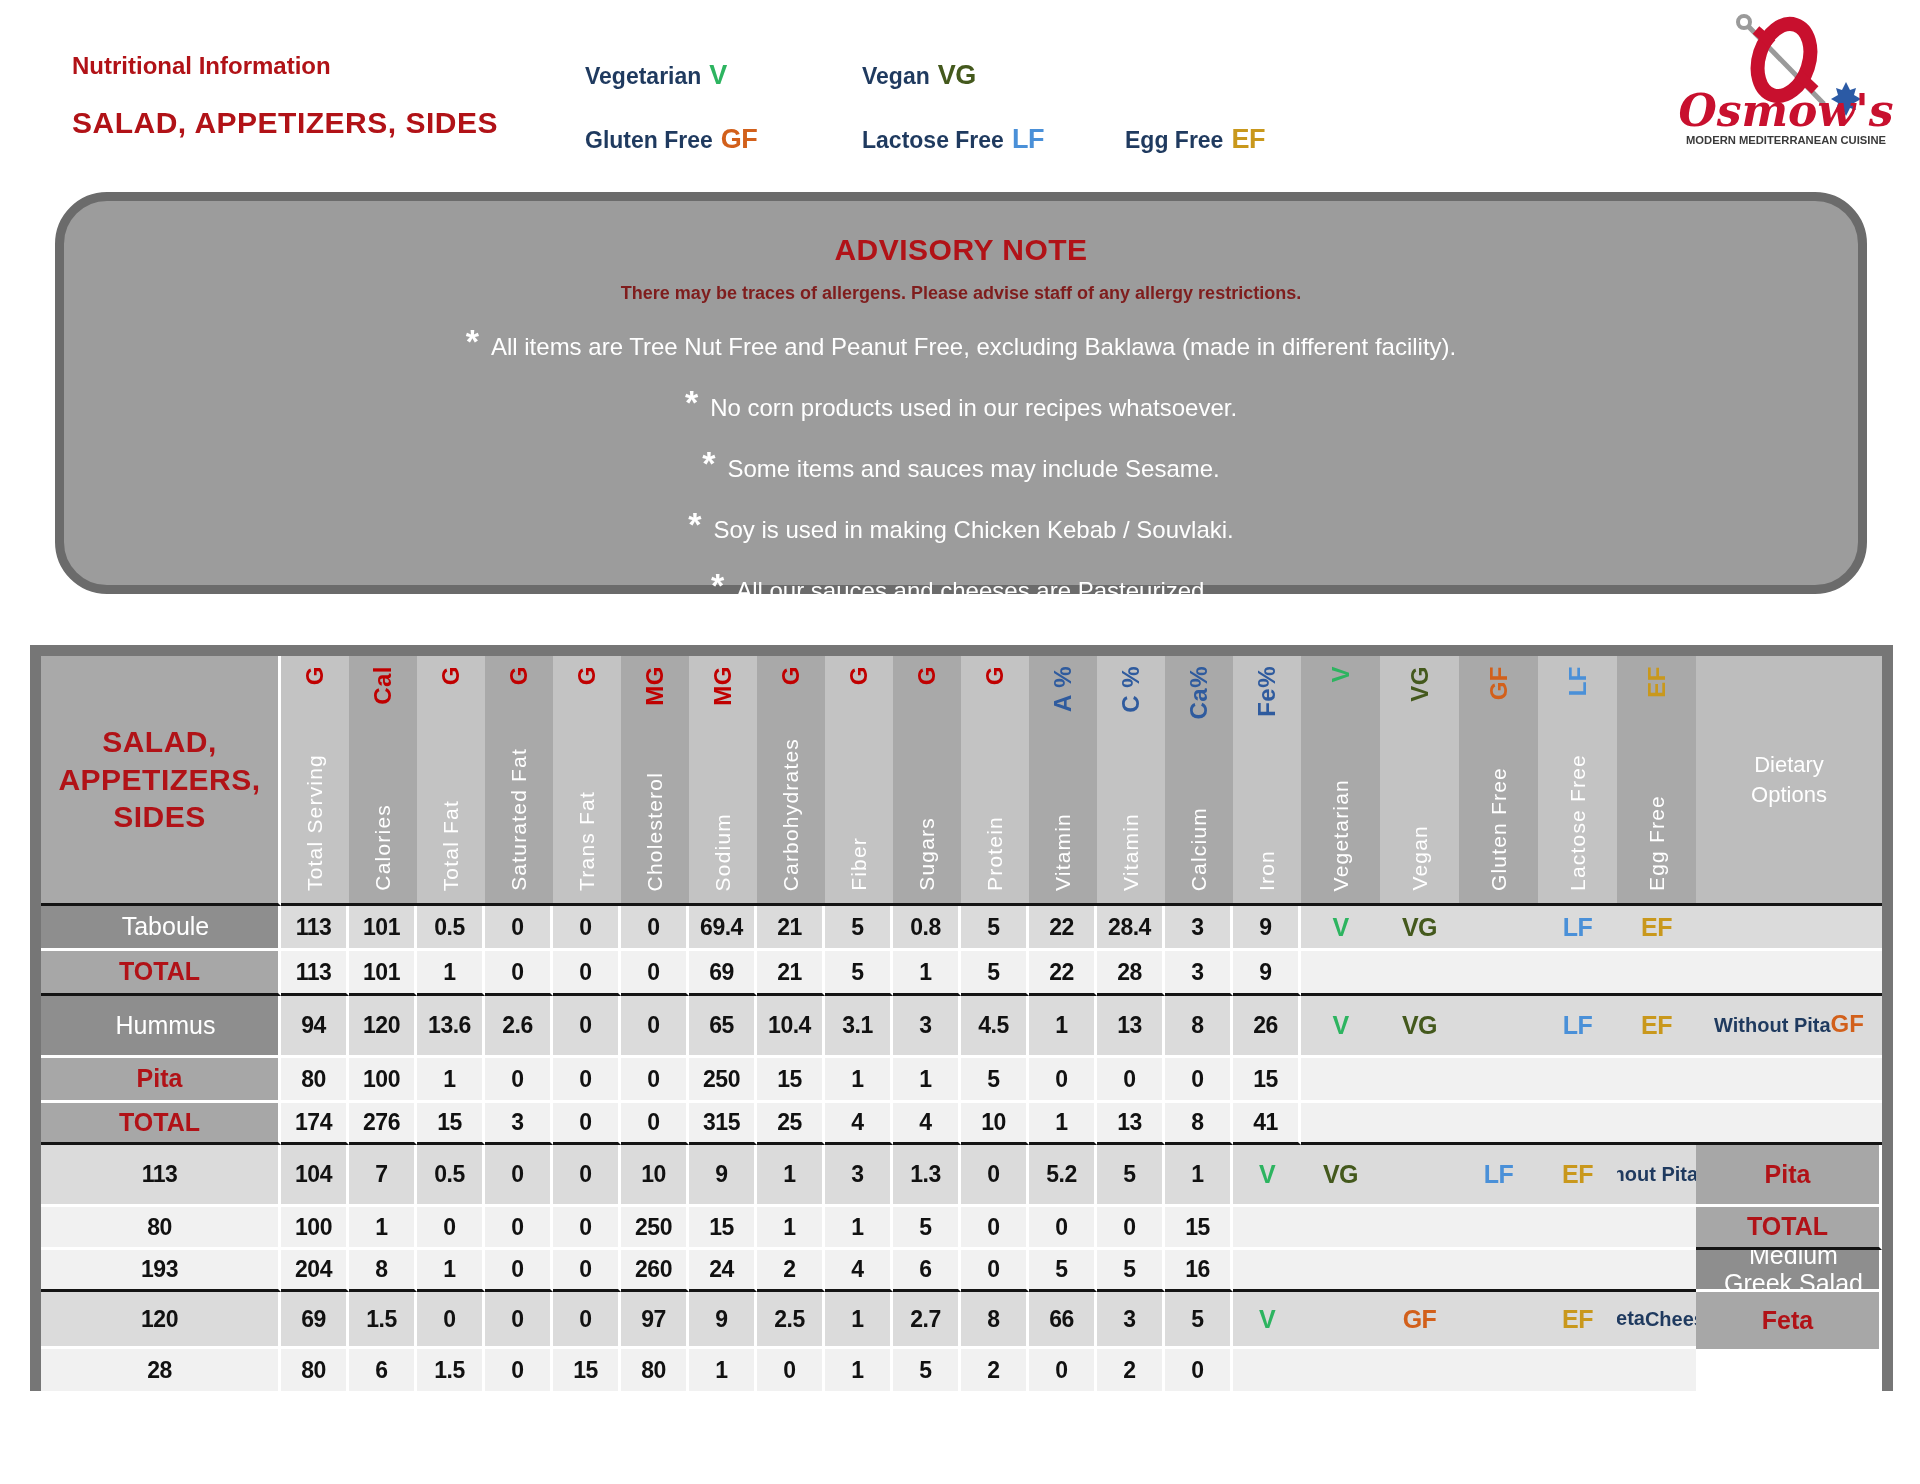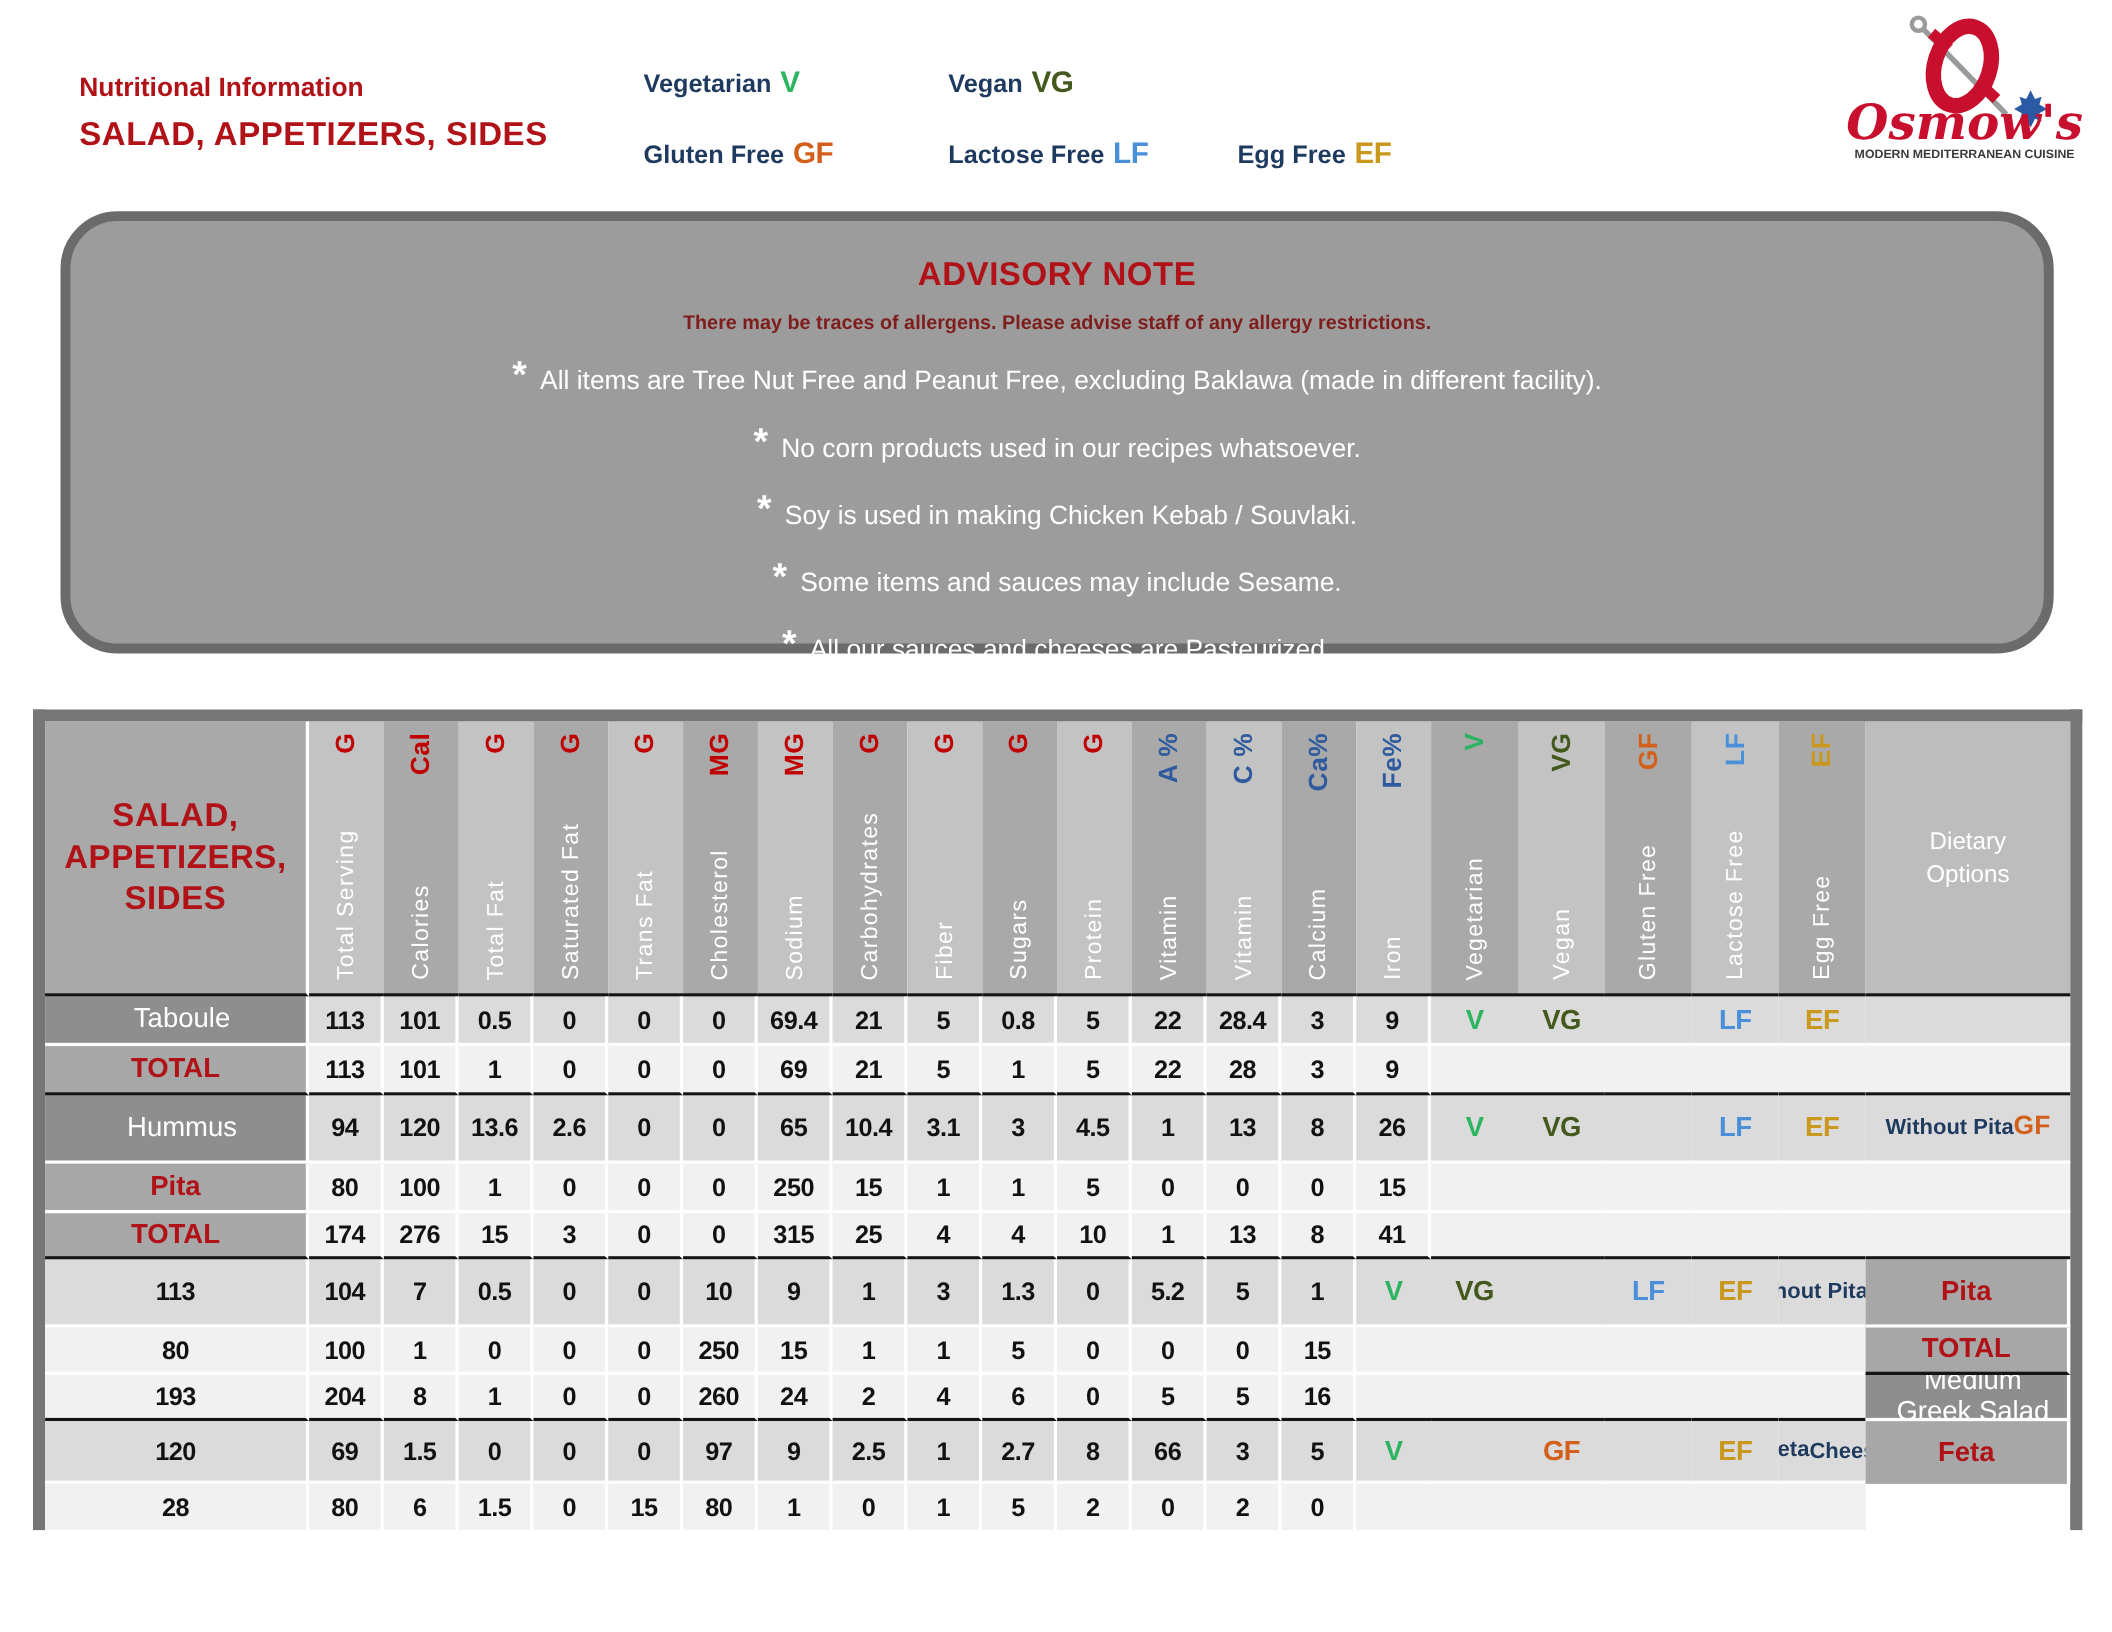--- a/index.html
+++ b/index.html
@@ -1,19 +1,19 @@
 <!DOCTYPE html>
 <html><head>
 <meta charset="utf-8">
 <style>
   html,body{margin:0;padding:0;background:#fff;width:1920px;height:1484px;
     font-family:"Liberation Sans",sans-serif;overflow:hidden;position:relative;}
   .abs{position:absolute;}
   
-  #nutri-title{left:72px;top:66px;font-size:24px;font-weight:700;color:#B11217;}
+  #nutri-title{left:72px;top:52px;font-size:24px;font-weight:700;color:#B11217;}
   #page-subtitle{left:72px;top:106px;font-size:30px;font-weight:700;color:#B11217;letter-spacing:.5px;}
   .legend-item{position:absolute;font-size:23px;font-weight:700;color:#1F3A5F;white-space:nowrap;}
   .legend-code{font-size:27px;font-weight:800;margin-left:8px;letter-spacing:-.5px;}
   
   #logo{left:1678px;top:10px;width:230px;height:140px;}
   
   #advisory{left:55px;top:192px;width:1812px;height:402px;background:#9C9C9C;
     border:9px solid #6B6B6B;border-radius:52px;box-sizing:border-box;text-align:center;
     padding-top:32px;}
   #advisory-title{font-size:30px;font-weight:800;color:#B11217;letter-spacing:.5px;}
@@ -73,22 +73,22 @@
   <text x="108" y="116" text-anchor="middle" font-family="DejaVu Serif, serif" font-style="italic" font-weight="bold" font-size="44" fill="#C8102E">Osmow's</text>
   <text x="108" y="134" text-anchor="middle" font-size="11" font-weight="bold" fill="#3a3a3a" textLength="200" lengthAdjust="spacingAndGlyphs">MODERN MEDITERRANEAN CUISINE</text>
 </svg>
 
 <div class="abs" id="advisory">
   <div id="advisory-title">ADVISORY NOTE</div>
   <div id="advisory-subtitle">There may be traces of allergens. Please advise staff of any allergy restrictions.</div>
   <div id="advisory-notes">
       <div class="adv-note"><span class="adv-star">*</span>All items are Tree Nut Free and Peanut Free, excluding Baklawa (made in different facility).</div>
       <div class="adv-note"><span class="adv-star">*</span>No corn products used in our recipes whatsoever.</div>
+      <div class="adv-note"><span class="adv-star">*</span>Some items and sauces may include Sesame.</div>
       <div class="adv-note"><span class="adv-star">*</span>Soy is used in making Chicken Kebab / Souvlaki.</div>
-      <div class="adv-note"><span class="adv-star">*</span>Some items and sauces may include Sesame.</div>
       <div class="adv-note"><span class="adv-star">*</span>All our sauces and cheeses are Pasteurized.</div>
     </div>
 </div>
 
 <div class="abs" id="table-frame">
   <div id="nutri-grid">
       <div class="cell h corner vr bk">SALAD,
 APPETIZERS,
 SIDES</div>
       <div class="cell h c-light bk">

